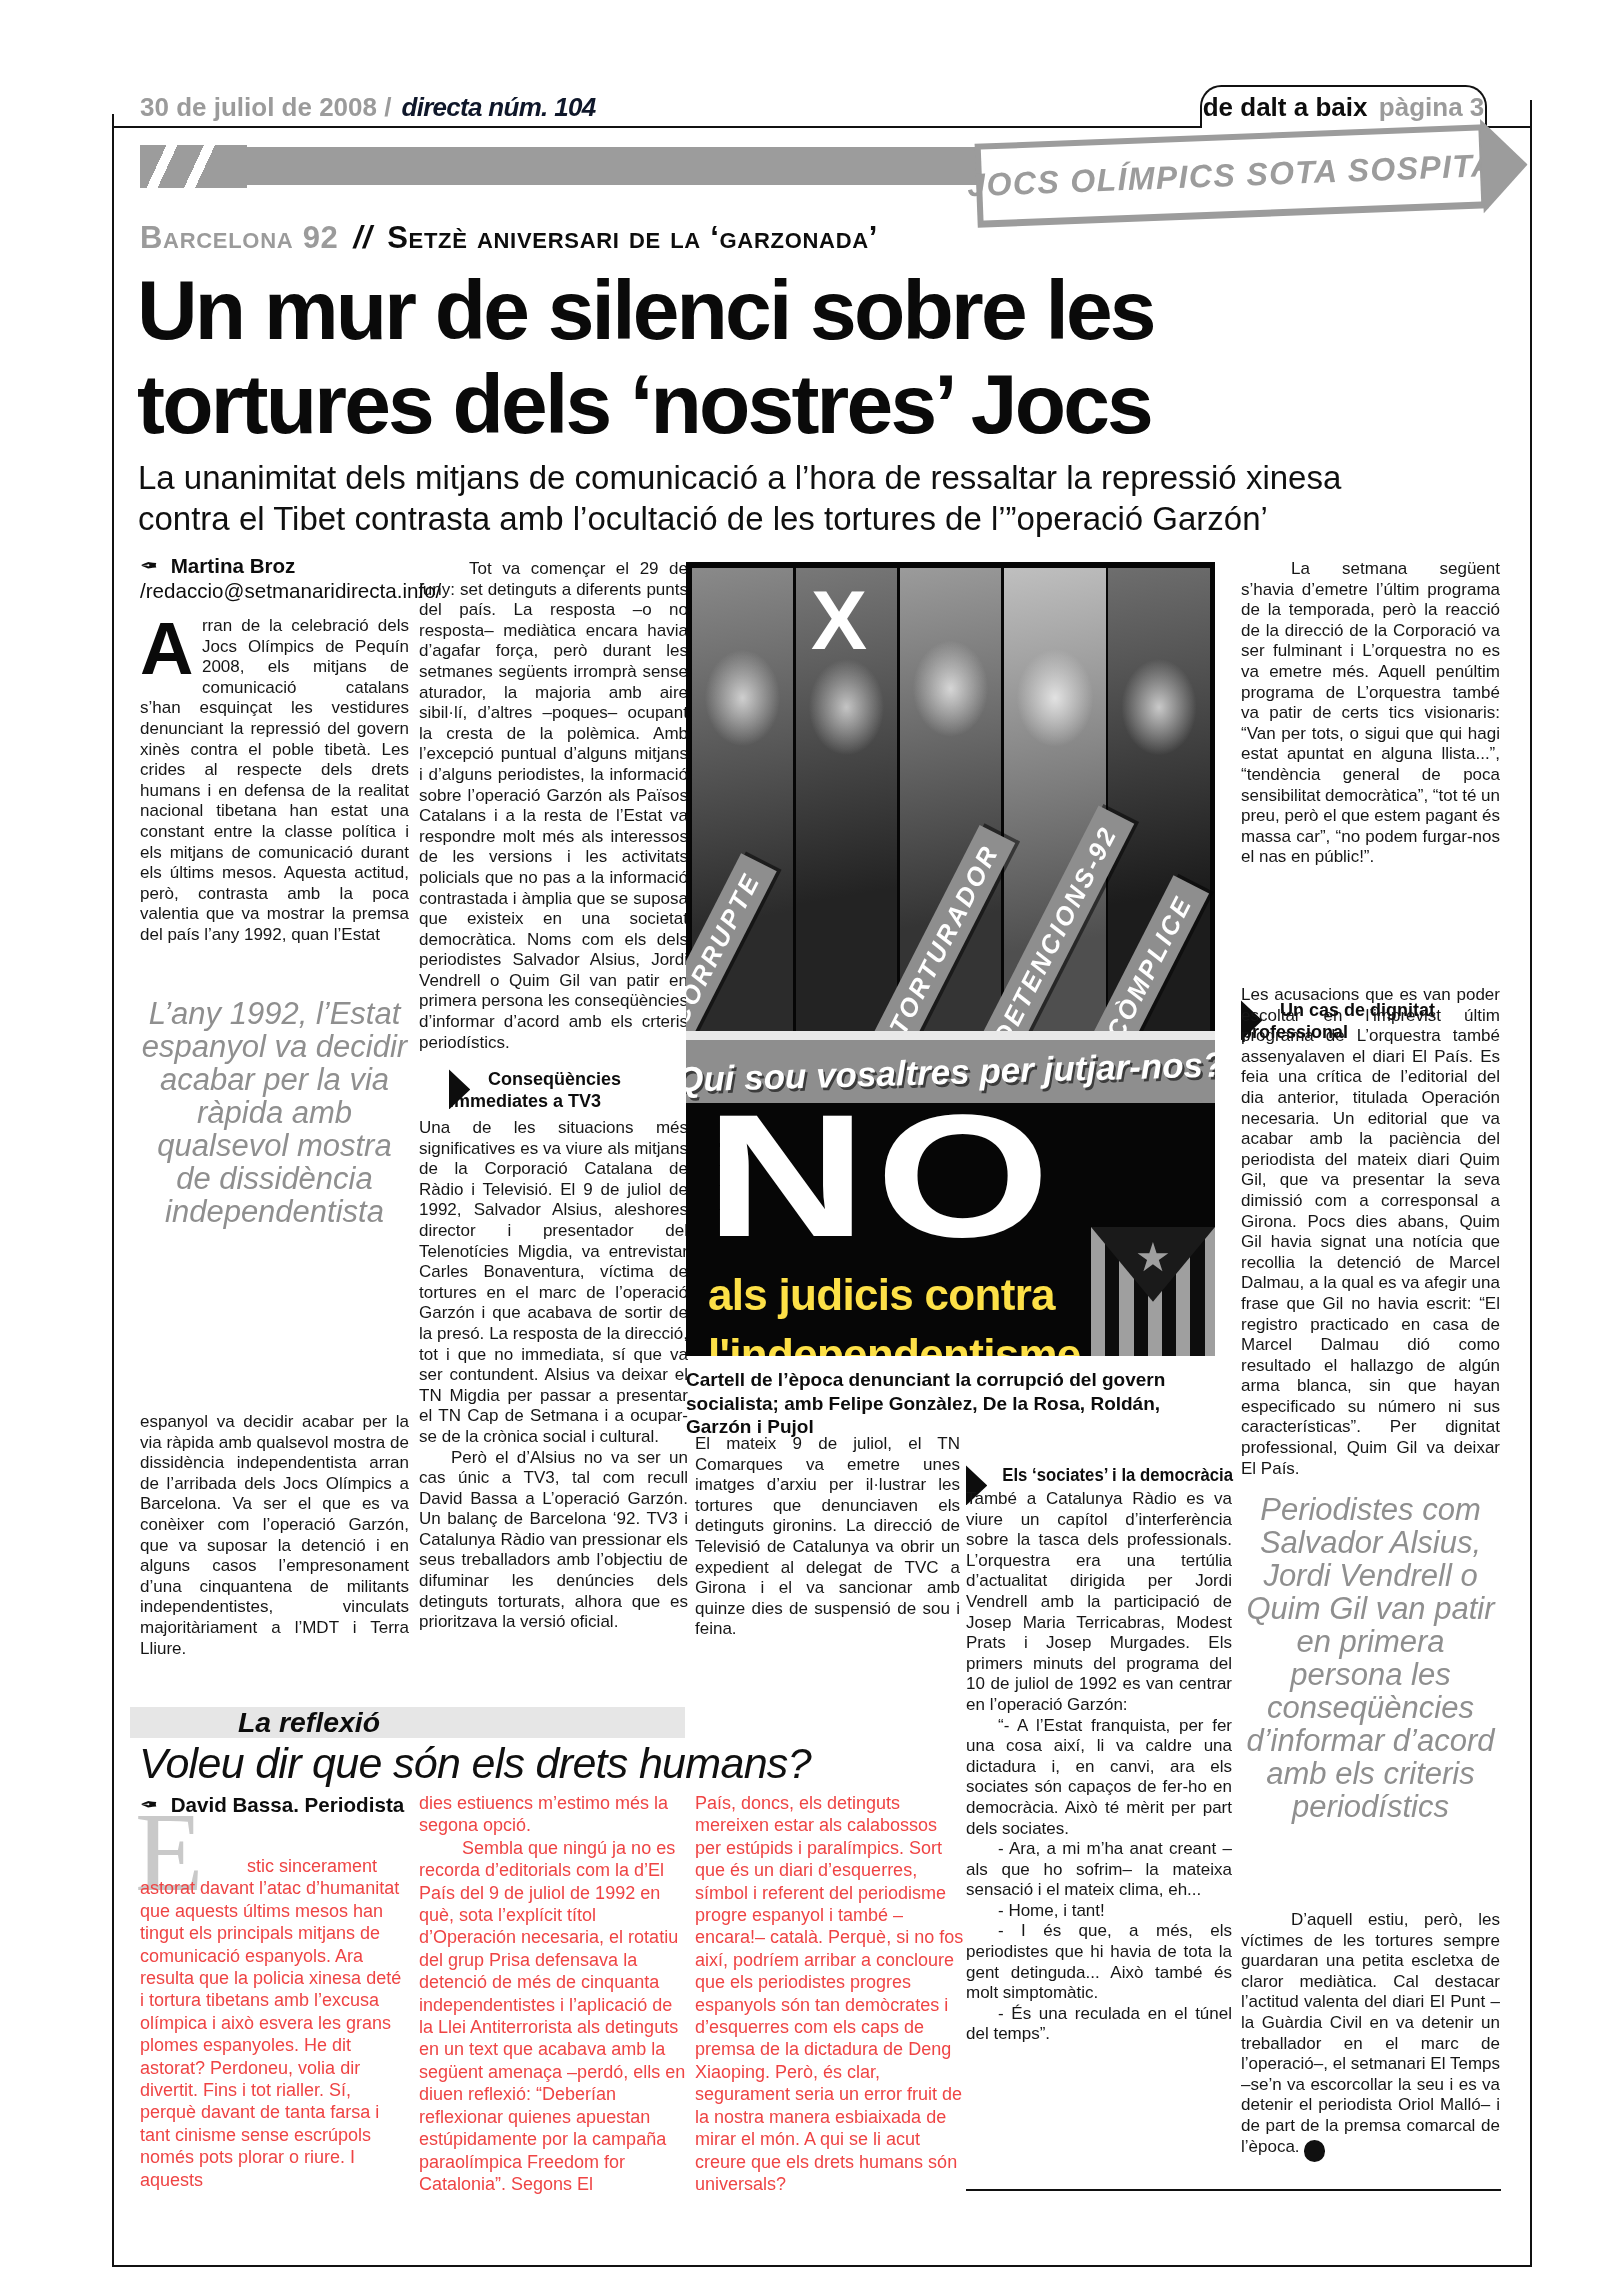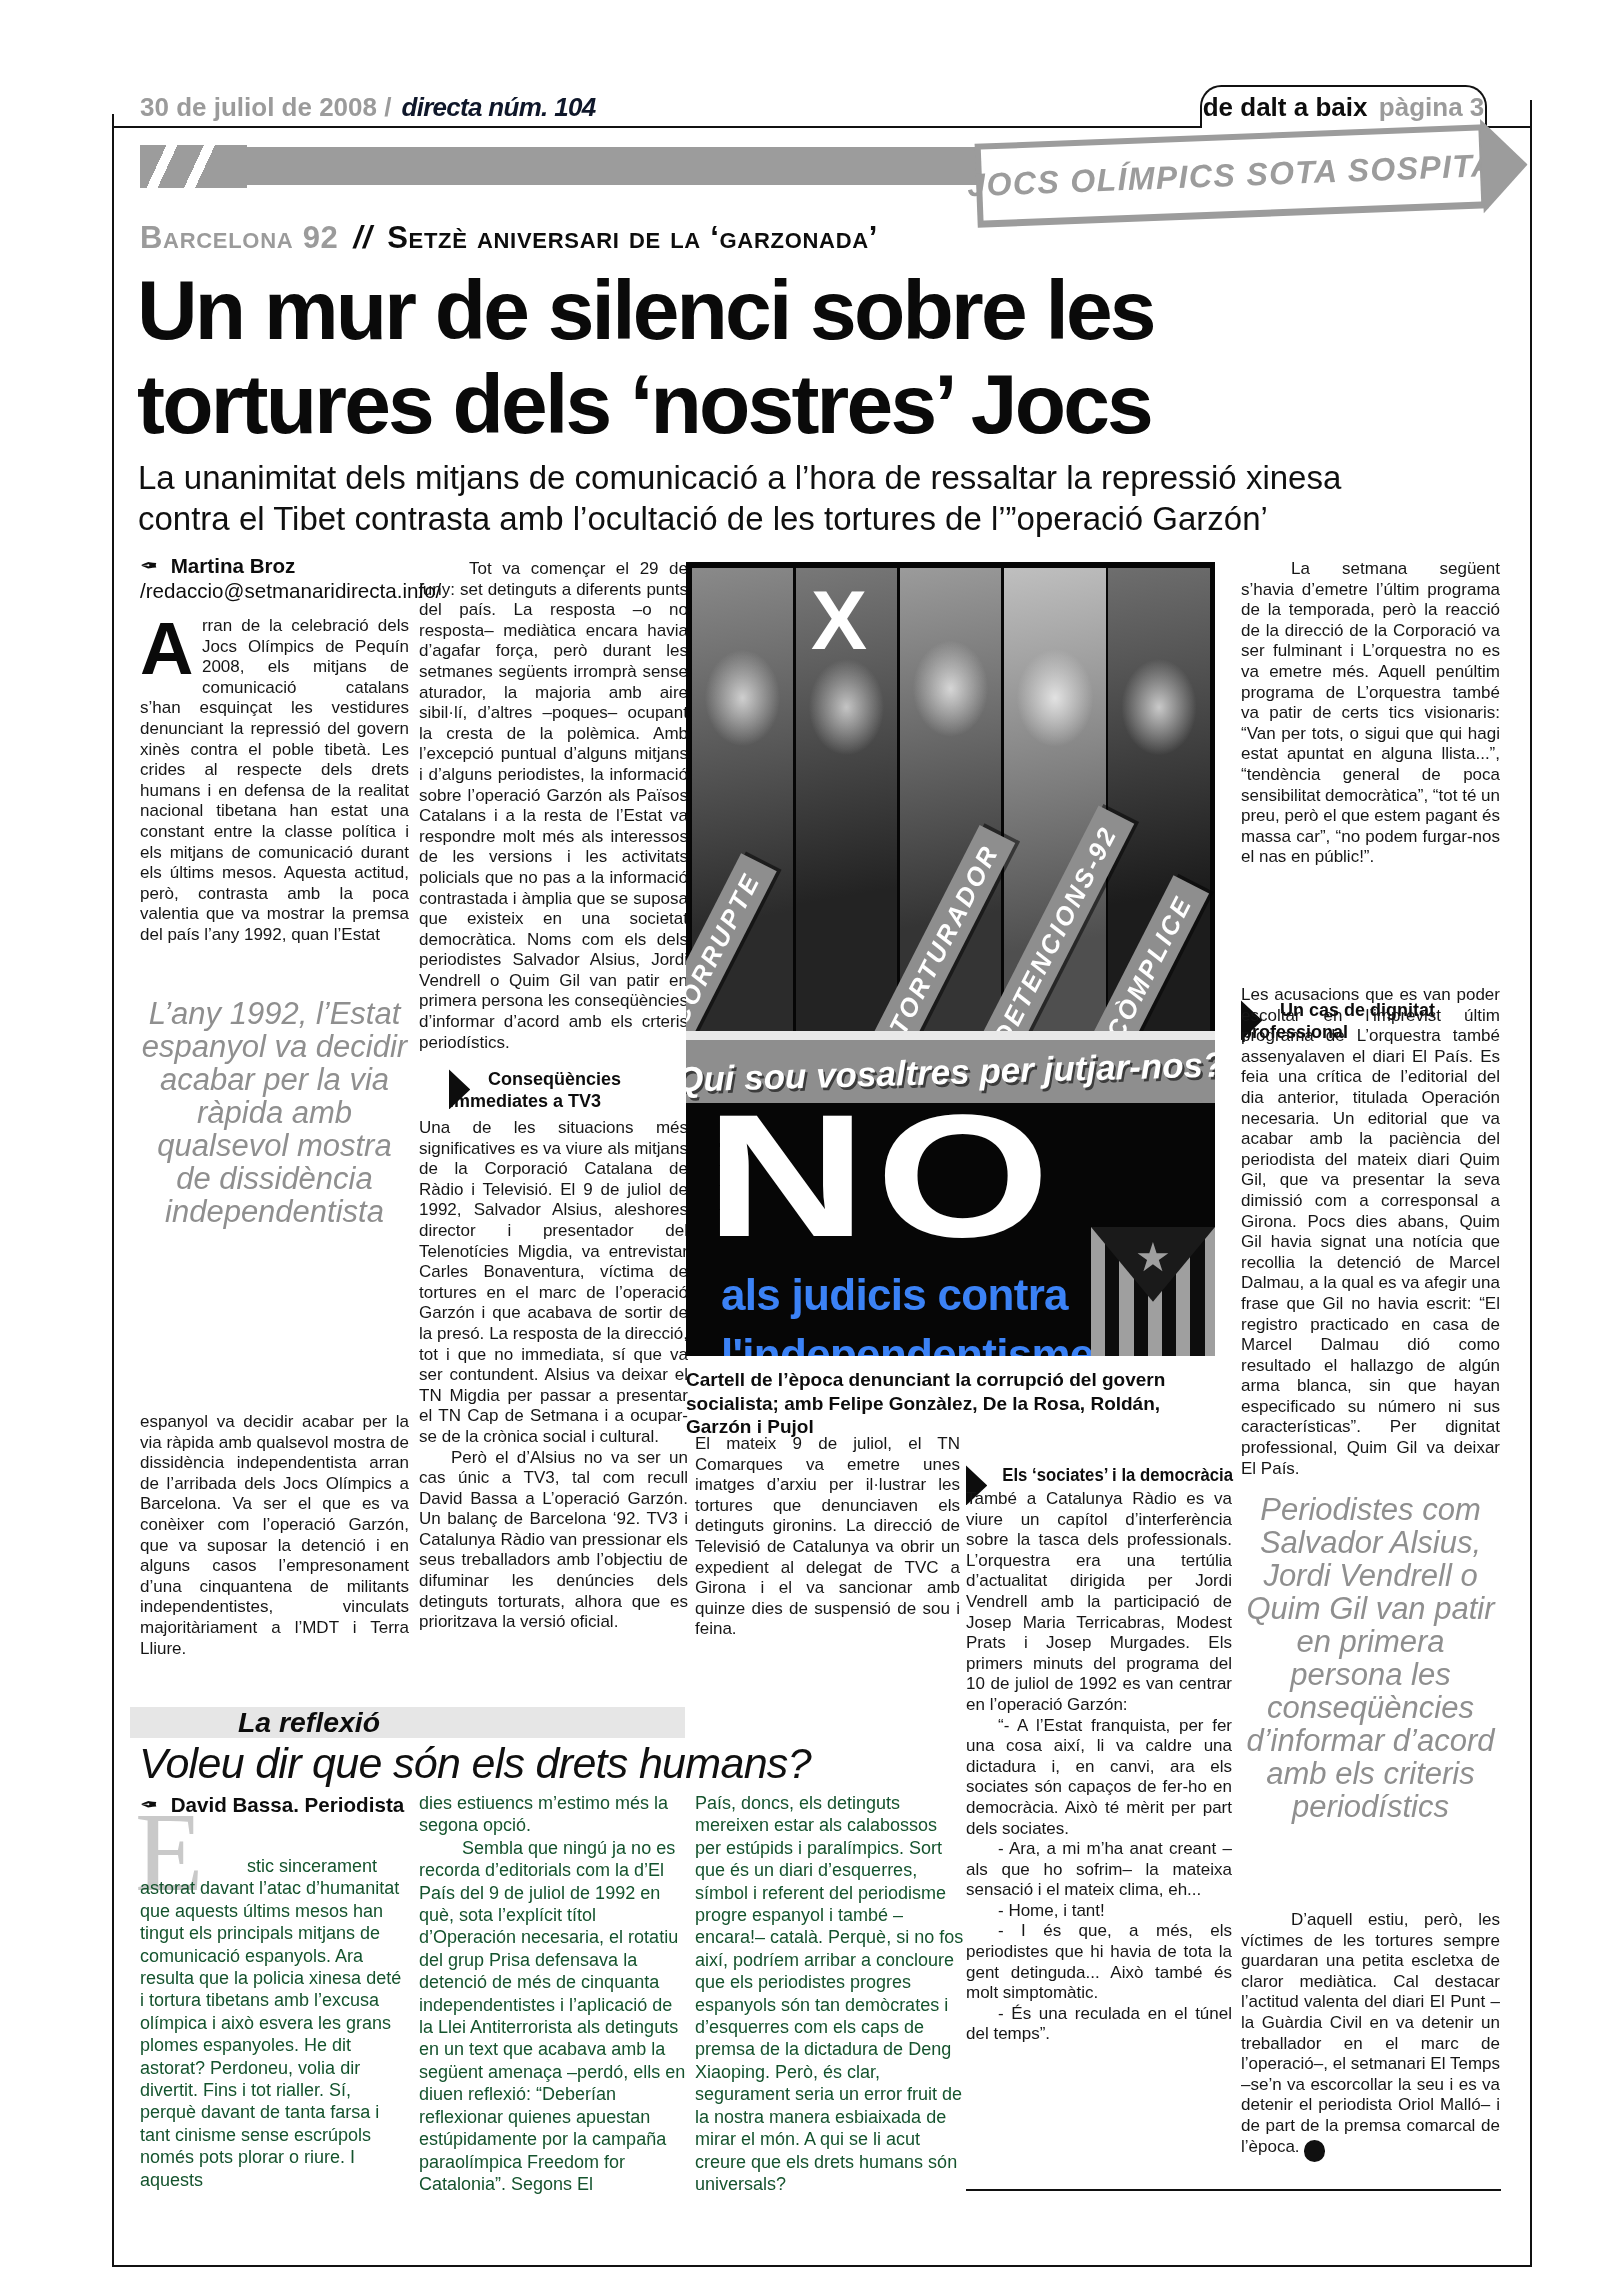--- a/index.html
+++ b/index.html
@@ -63,33 +63,33 @@
         letter-spacing:2.8px;padding:5.7px 14.2px;transform:rotate(-63deg);transform-origin:0 100%;
         white-space:nowrap;box-shadow:3.6px 3.6px 0 rgba(0,0,0,0.5);}
   .xmark{position:absolute;left:125px;top:10px;font-size:84px;font-weight:900;color:#fff;}
   .wstrip{position:absolute;left:0;top:469px;width:529px;height:8.5px;background:#e9e9e9;}
   .qband{position:absolute;left:0;top:478px;width:529px;height:63px;background:#8e8e8e;
          display:flex;align-items:center;justify-content:center;}
   .qband span{font-size:35px;font-weight:700;font-style:italic;color:#fff;white-space:nowrap;
          transform:rotate(-1.6deg);text-shadow:2.1px 2.8px 0 #3c3c3c;}
   .bigno{position:absolute;left:18.5px;top:528px;font-size:175px;line-height:171px;font-weight:900;
          color:#fff;letter-spacing:7.1px;transform:scaleX(1.28);transform-origin:left top;}
-  .slogan{position:absolute;left:35px;top:703px;font-size:44px;line-height:60px;font-weight:700;
-         color:#3b82f6;letter-spacing:-0.7px;}
+  .slogan{position:absolute;left:22px;top:703px;font-size:44px;line-height:60px;font-weight:700;
+         color:#fde047;letter-spacing:-0.7px;}
   .flag{position:absolute;left:405px;top:665px;width:124px;height:129px;
         background:repeating-linear-gradient(90deg,#9f9f9f 0 14.2px,#0d0d0d 14.2px 28.4px);}
   .flag .tri{position:absolute;left:0;top:0;width:100%;height:100%;
         clip-path:polygon(0 0,100% 0,50% 58%);background:#1a1a1a;}
   .flag .star{position:absolute;left:50%;top:7.1px;transform:translateX(-50%);color:#9f9f9f;font-size:40px;}
   .caption{left:686px;top:1368px;width:532px;font-size:19px;line-height:23.5px;font-weight:700;color:#0c0c0c;}
   
   .rband{left:130px;top:1707px;width:555px;height:31px;background:#e6e6e6;display:flex;align-items:center;}
   .rband span{margin-left:108px;font-size:28.4px;font-weight:700;font-style:italic;color:#0c0c0c;}
   .rhead{left:139px;top:1739px;width:996px;font-size:43px;font-style:italic;color:#101010;letter-spacing:-0.7px;}
-  .refl-col{font-size:18px;line-height:22.4px;text-align:left;color:#14532d;z-index:2;}
+  .refl-col{font-size:18px;line-height:22.4px;text-align:left;color:#ef4444;z-index:2;}
   .refl-col p{margin:0;}
   .rind{text-indent:43px;}
   .ewm{left:135px;top:1812px;font-family:"Liberation Serif", serif;font-size:112px;line-height:80px;
        color:#c9c9c9;z-index:1;}
   .endmark{display:inline-flex;width:21.3px;height:21.3px;border-radius:50%;background:#101010;color:#fff;
        font-size:14.2px;font-weight:700;font-style:italic;align-items:center;justify-content:center;
        vertical-align:-4.3px;margin-left:4.3px;}
 </style>
 </head>
 <body>

